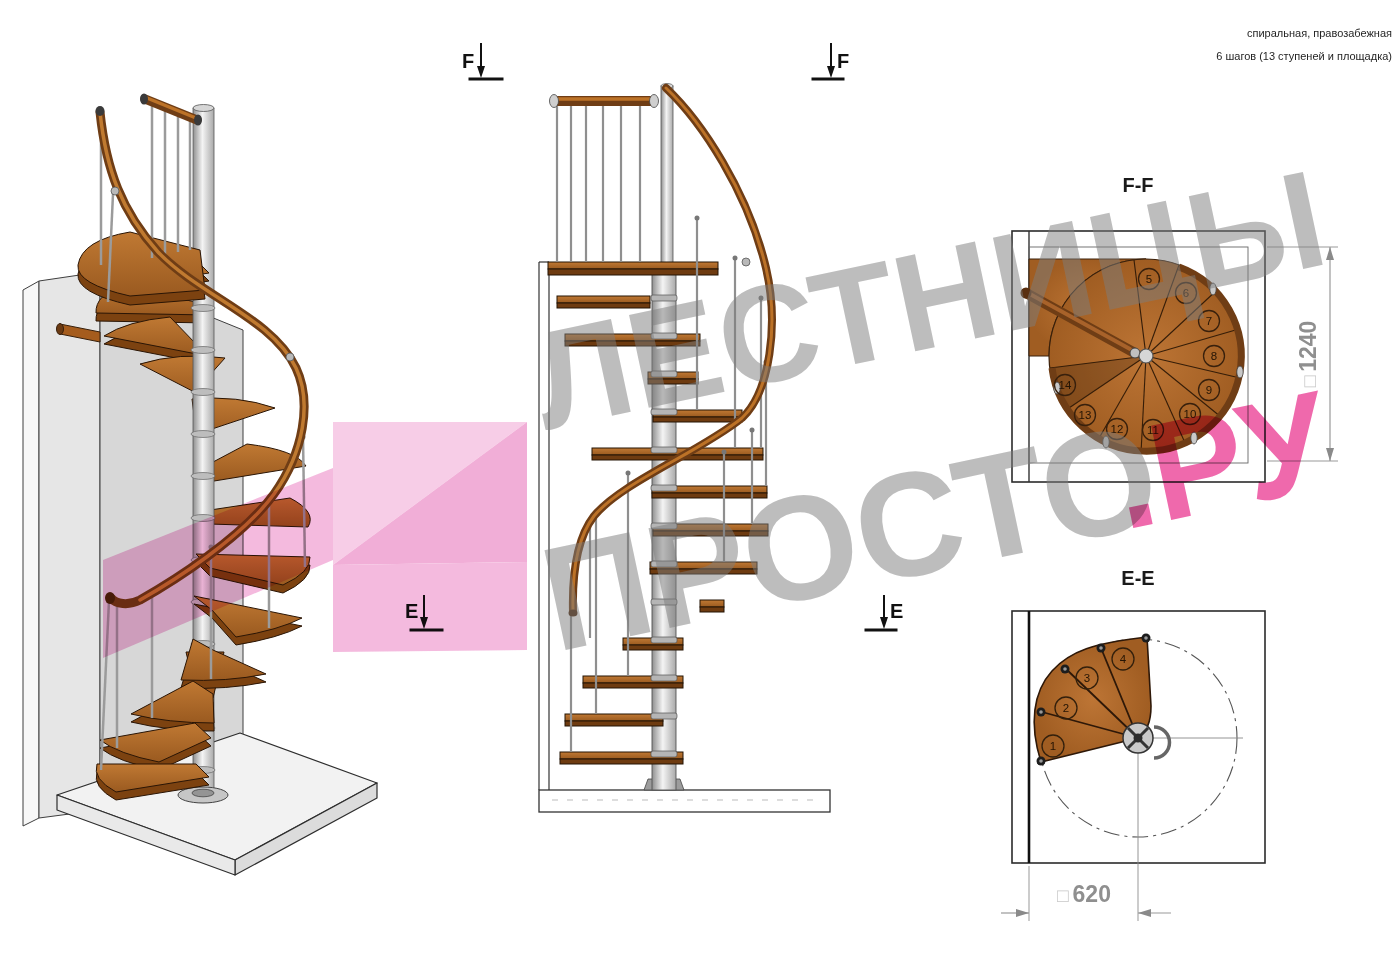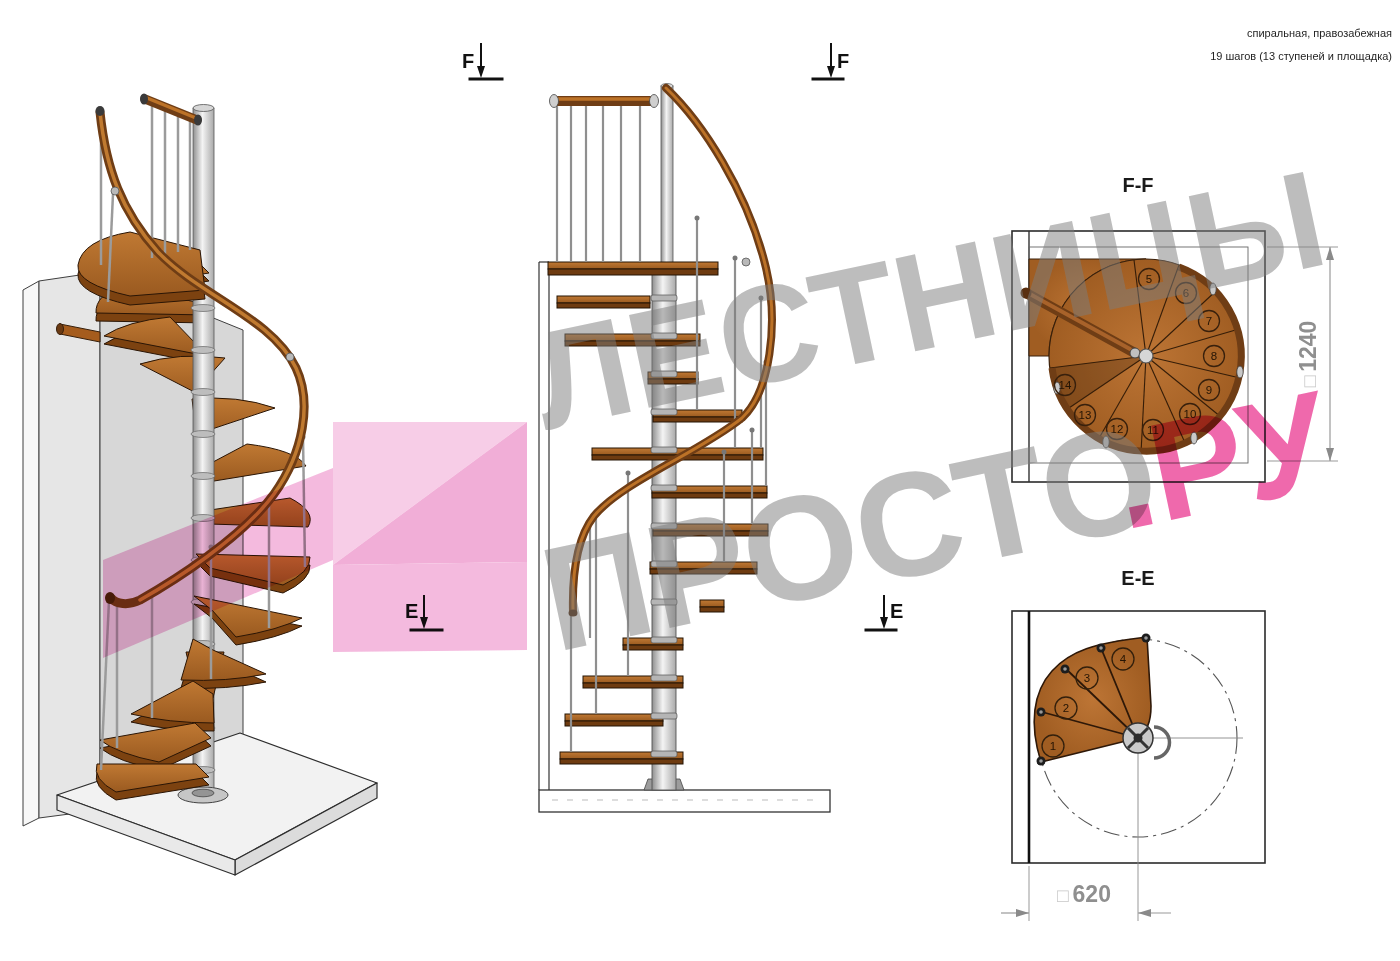--- a/index.html
+++ b/index.html
@@ -19,21 +19,21 @@
   .wm3{font-size:140px;font-weight:bold;fill:#ec4f9e;opacity:.85;mix-blend-mode:multiply;}
   .pinkml{mix-blend-mode:multiply;opacity:.85;}
 </style>
 </head>
 <body>
 
 <div id="stage">
 
   <div class="hdr">
     <div>спиральная, правозабежная</div>
-    <div>19 шагов (13 ступеней и площадка)</div>
+    <div>6 шагов (13 ступеней и площадка)</div>
   </div>
 
   <svg width="1400" height="961" viewBox="0 0 1400 961">
     <defs>
       <linearGradient id="poleG" x1="0" y1="0" x2="1" y2="0">
         <stop offset="0" stop-color="#8f8f8f"></stop>
           <stop offset="0.45" stop-color="#f4f4f4"></stop>
         <stop offset="1" stop-color="#a9a9a9"></stop>
       </linearGradient>
       <linearGradient id="woodG" x1="0" y1="0" x2="0" y2="1">

